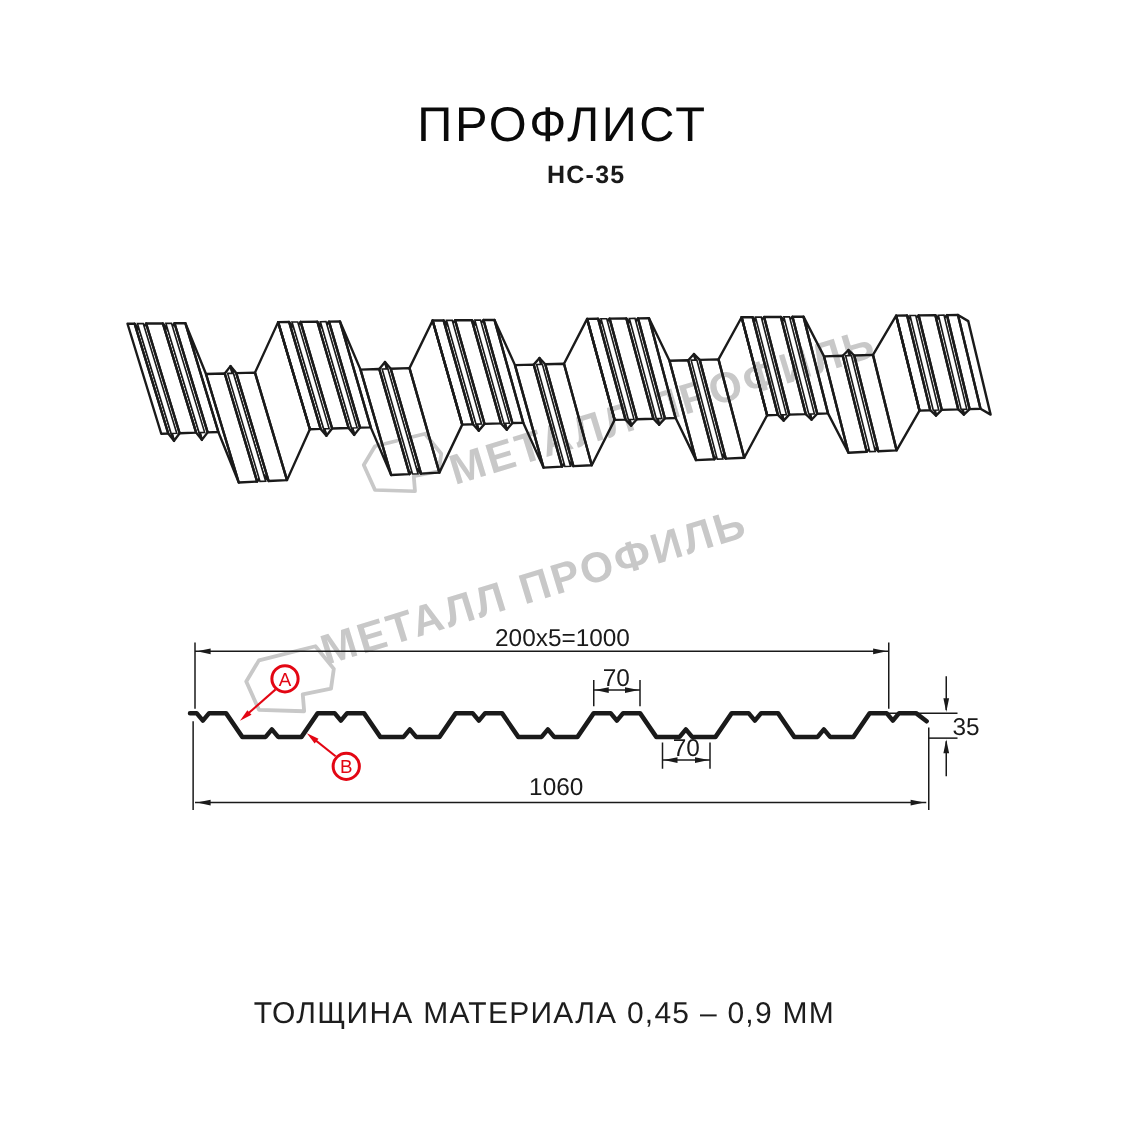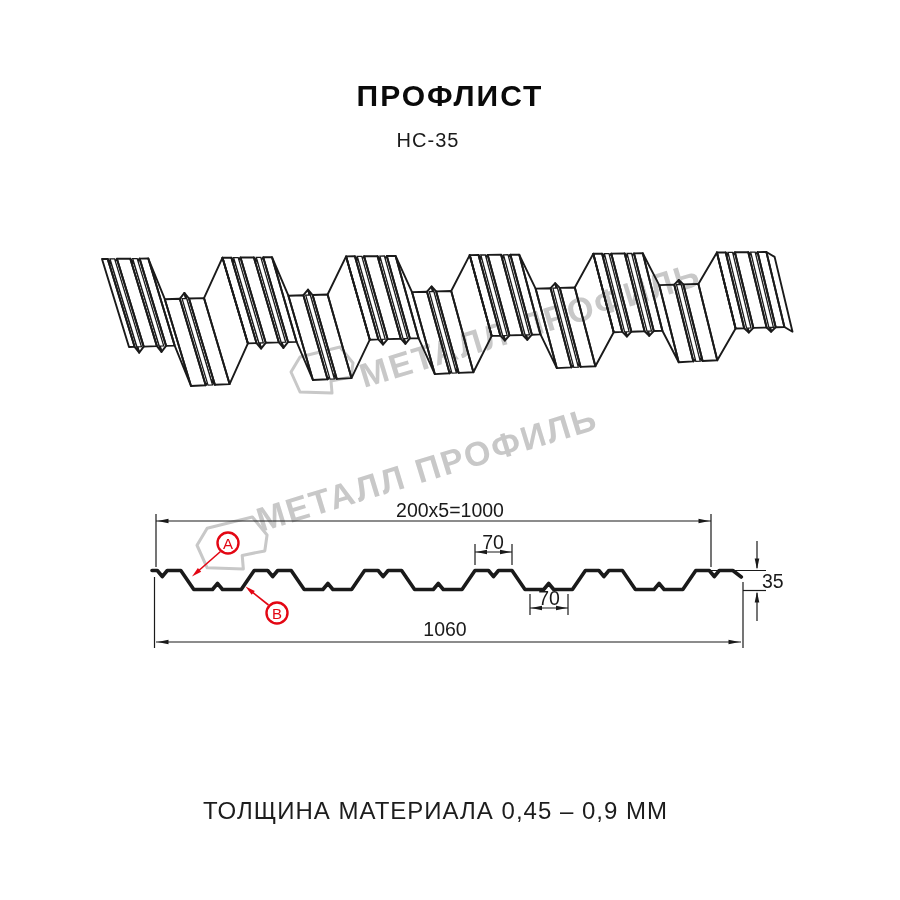--- a/index.html
+++ b/index.html
@@ -1,21 +1,21 @@
 <!DOCTYPE html>
 <html><head>
 <meta charset="utf-8">
 <style>
   html,body{margin:0;padding:0;background:#fff;}
   body{width:900px;height:900px;position:relative;overflow:hidden;
        font-family:"Liberation Sans",sans-serif;}
   .page-title{position:absolute;top:79px;left:0;width:900px;text-align:center;
-       font-size:30px;font-weight:700;letter-spacing:2px;color:#0a0a0a;}
+       font-size:39px;font-weight:400;letter-spacing:2px;color:#0a0a0a;}
   .page-subtitle{position:absolute;top:129px;left:0;width:856px;text-align:center;
-       font-size:20px;font-weight:400;letter-spacing:1px;color:#1a1a1a;}
+       font-size:20px;font-weight:700;letter-spacing:1px;color:#1a1a1a;padding-left:41px;}
   .footer-note{position:absolute;top:797px;left:0;width:871px;text-align:center;
        font-size:24px;font-weight:400;letter-spacing:1px;color:#1d1d1d;}
   svg{position:absolute;left:0;top:0;}
   text{font-family:"Liberation Sans",sans-serif;}
   .dimtxt{font-size:19.5px;fill:#1a1a1a;}
   .wmtxt{font-size:34px;font-weight:700;letter-spacing:2px;}
 </style>
 </head>
 <body>
 

